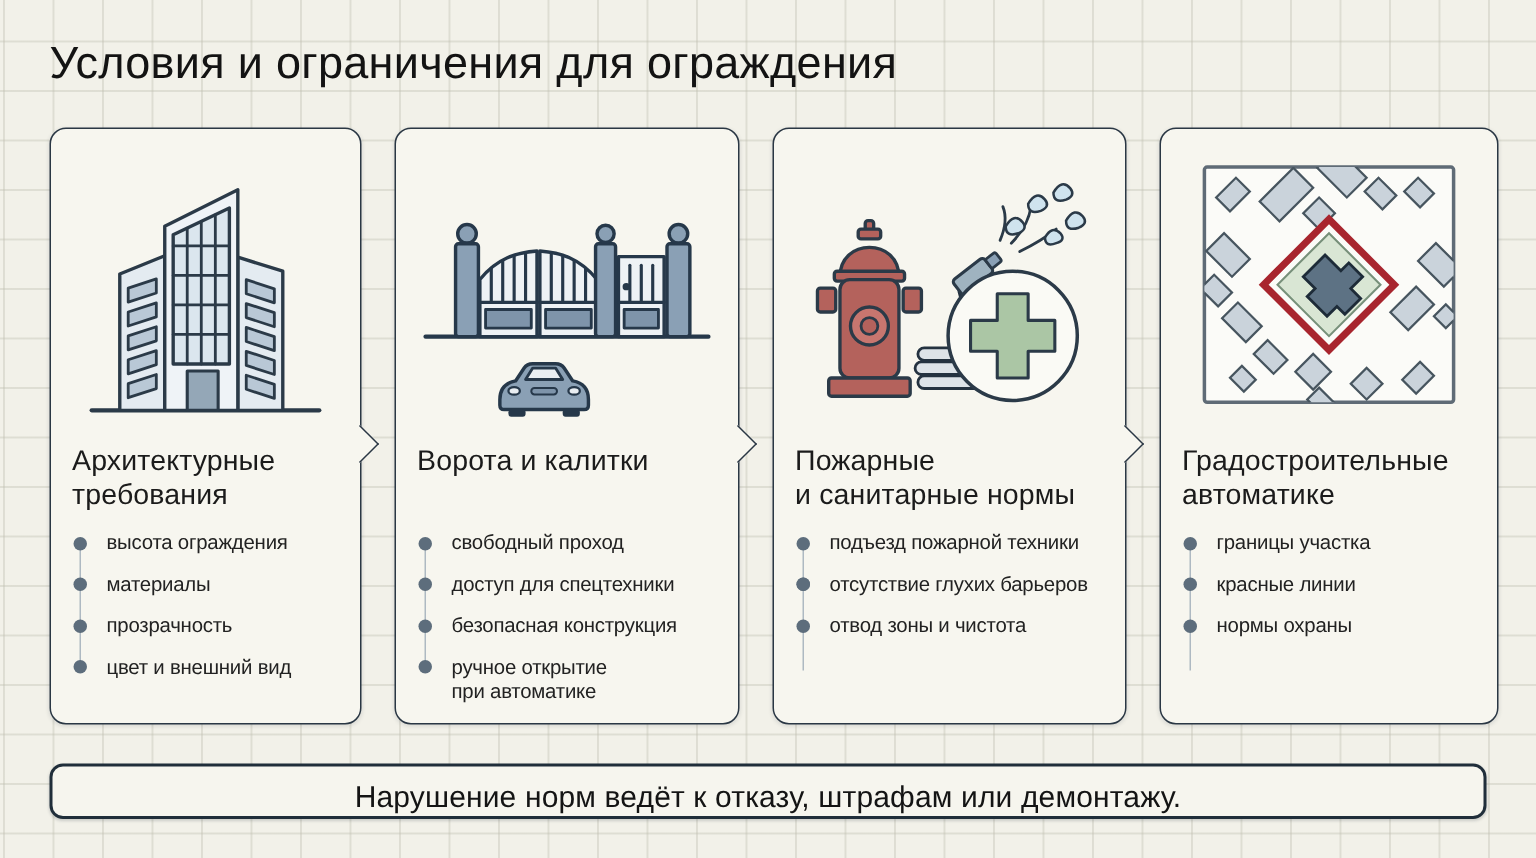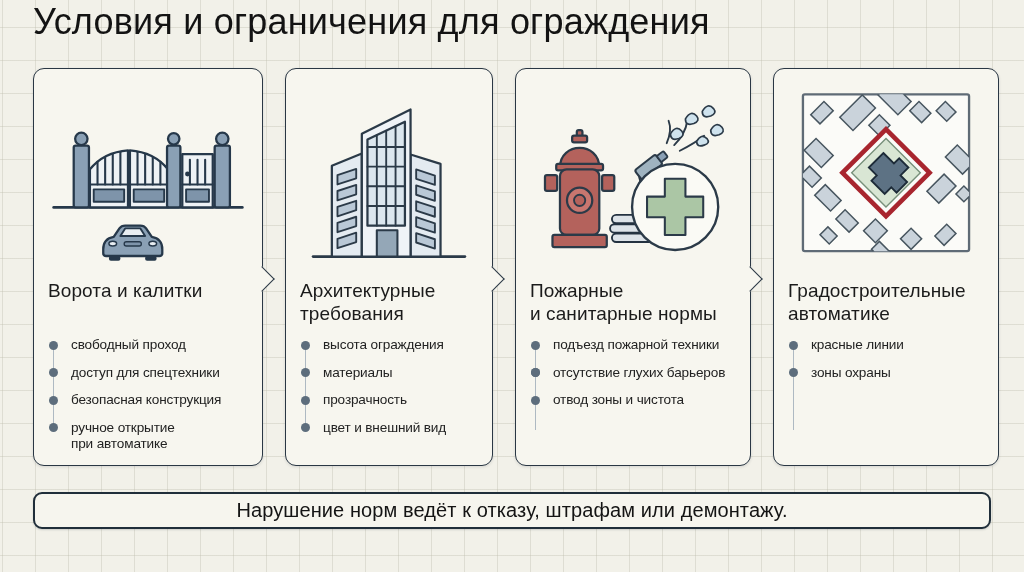--- a/index.html
+++ b/index.html
@@ -12,22 +12,22 @@
   .page{
     width:1024px;height:572px;position:relative;
     background-color:#f2f1e9;
     background-image:
       linear-gradient(rgba(190,190,176,.38) 1px, transparent 1px),
       linear-gradient(90deg, rgba(190,190,176,.38) 1px, transparent 1px);
     background-size:33px 33px;
     background-position:2px 27px;
   }
   .page-title{
-    margin:0;padding:1px 0 0 33px;
-    font-size:36px;font-weight:500;letter-spacing:.2px;
+    margin:0;padding:26px 0 0 33px;
+    font-size:30px;font-weight:500;letter-spacing:.2px;
     color:#131313;
   }
   .cards{
     display:flex;gap:22px;margin:25px 33px 0 33px;height:398px;
   }
   .card{
     flex:1;position:relative;box-sizing:border-box;
     background:#f7f6ef;
     border:1.6px solid #2a3744;border-radius:11px;
     padding:0 14px;
@@ -57,34 +57,74 @@
     font-size:13.6px;line-height:1.22;color:#222;letter-spacing:-.15px;
     white-space:pre-line;
   }
   .dot{
     position:absolute;left:1px;top:3.6px;width:9px;height:9px;
     border-radius:50%;background:#5d6d7c;
   }
   .banner{
     margin:26px 33px 0 33px;height:37px;box-sizing:border-box;
     background:#f6f5ee;border:2px solid #202e3a;border-radius:9px;
-    display:flex;align-items:center;justify-content:center;
+    display:flex;align-items:flex-end;justify-content:center;
     box-shadow:0 1px 2px rgba(35,45,55,.18);
   }
   .banner-text{font-size:20px;color:#141414;letter-spacing:.1px;}
   svg{display:block;}
 </style>
 </head>
 <body>
 
 <div class="page">
 
   <h1 class="page-title">Условия и ограничения для ограждения</h1>
 
   <div class="cards">
+
+    <div class="card">
+      <div class="icon-wrap">
+        <svg width="178" height="186" viewBox="0 0 190 190" fill="none" stroke="#2b3a48" stroke-width="2.4" stroke-linejoin="round" stroke-linecap="round">
+          <line x1="14" y1="181" x2="176" y2="181" stroke-width="3"></line>
+          <path d="M34 181 V84 L66 71 V181 Z" fill="#e4ebf1"></path>
+          <path d="M40 94 l20 -6.5 v10 l-20 6.5 z" fill="#b9c8d6" stroke-width="2"></path>
+          <path d="M40 111 l20 -6.5 v10 l-20 6.5 z" fill="#b9c8d6" stroke-width="2"></path>
+          <path d="M40 128 l20 -6.5 v10 l-20 6.5 z" fill="#b9c8d6" stroke-width="2"></path>
+          <path d="M40 145 l20 -6.5 v10 l-20 6.5 z" fill="#b9c8d6" stroke-width="2"></path>
+          <path d="M40 162 l20 -6.5 v10 l-20 6.5 z" fill="#b9c8d6" stroke-width="2"></path>
+          <path d="M118 181 V72 L150 82 V181 Z" fill="#e4ebf1"></path>
+          <path d="M124 88 l20 6.5 v10 l-20 -6.5 z" fill="#b9c8d6" stroke-width="2"></path>
+          <path d="M124 105 l20 6.5 v10 l-20 -6.5 z" fill="#b9c8d6" stroke-width="2"></path>
+          <path d="M124 122 l20 6.5 v10 l-20 -6.5 z" fill="#b9c8d6" stroke-width="2"></path>
+          <path d="M124 139 l20 6.5 v10 l-20 -6.5 z" fill="#b9c8d6" stroke-width="2"></path>
+          <path d="M124 156 l20 6.5 v10 l-20 -6.5 z" fill="#b9c8d6" stroke-width="2"></path>
+          <path d="M66 181 V50 L118 24 V181 Z" fill="#eff3f7"></path>
+          <path d="M72 148 V56 L112 37 V148 Z" fill="#dbe6ee"></path>
+          <line x1="82" y1="51.3" x2="82" y2="148" stroke-width="2"></line>
+          <line x1="92" y1="46.6" x2="92" y2="148" stroke-width="2"></line>
+          <line x1="102" y1="41.9" x2="102" y2="148" stroke-width="2"></line>
+          <line x1="72" y1="64" x2="112" y2="64" stroke-width="2"></line>
+          <line x1="72" y1="85" x2="112" y2="85" stroke-width="2"></line>
+          <line x1="72" y1="106" x2="112" y2="106" stroke-width="2"></line>
+          <line x1="72" y1="127" x2="112" y2="127" stroke-width="2"></line>
+          <rect x="82" y="153" width="22" height="28" fill="#94a7b7" stroke-width="2.2"></rect>
+        </svg>
+      </div>
+      <div class="card-title">Архитектурные
+требования</div>
+      <div class="items">
+        <div class="vline"></div>
+        <div class="item"><span class="dot"></span><span>высота ограждения</span></div>
+        <div class="item"><span class="dot"></span><span>материалы</span></div>
+        <div class="item"><span class="dot"></span><span>прозрачность</span></div>
+        <div class="item"><span class="dot"></span><span>цвет и внешний вид</span></div>
+      </div>
+      <div class="chev"></div>
+    </div>
 
     <div class="card">
       <div class="icon-wrap">
         <svg width="200" height="186" viewBox="0 0 210 190" fill="none" stroke="#26384a" stroke-width="2.4" stroke-linejoin="round" stroke-linecap="round">
           <line x1="6" y1="128" x2="204" y2="128" stroke-width="3"></line>
           <path d="M44 128 V88 C 56 73 70 69 84 68 V128 Z" fill="#eef2f5"></path>
           <path d="M86 128 V68 C 100 69 114 73 126 88 V128 Z" fill="#eef2f5"></path>
           <line x1="52" y1="80" x2="52" y2="104" stroke-width="2.2"></line>
           <line x1="60" y1="75" x2="60" y2="104" stroke-width="2.2"></line>
           <line x1="68" y1="72" x2="68" y2="104" stroke-width="2.2"></line>
@@ -126,60 +166,20 @@
         <div class="item"><span class="dot"></span><span>доступ для спецтехники</span></div>
         <div class="item"><span class="dot"></span><span>безопасная конструкция</span></div>
         <div class="item"><span class="dot"></span><span>ручное открытие
 при автоматике</span></div>
       </div>
       <div class="chev"></div>
     </div>
 
     <div class="card">
       <div class="icon-wrap">
-        <svg width="178" height="186" viewBox="0 0 190 190" fill="none" stroke="#2b3a48" stroke-width="2.4" stroke-linejoin="round" stroke-linecap="round">
-          <line x1="14" y1="181" x2="176" y2="181" stroke-width="3"></line>
-          <path d="M34 181 V84 L66 71 V181 Z" fill="#e4ebf1"></path>
-          <path d="M40 94 l20 -6.5 v10 l-20 6.5 z" fill="#b9c8d6" stroke-width="2"></path>
-          <path d="M40 111 l20 -6.5 v10 l-20 6.5 z" fill="#b9c8d6" stroke-width="2"></path>
-          <path d="M40 128 l20 -6.5 v10 l-20 6.5 z" fill="#b9c8d6" stroke-width="2"></path>
-          <path d="M40 145 l20 -6.5 v10 l-20 6.5 z" fill="#b9c8d6" stroke-width="2"></path>
-          <path d="M40 162 l20 -6.5 v10 l-20 6.5 z" fill="#b9c8d6" stroke-width="2"></path>
-          <path d="M118 181 V72 L150 82 V181 Z" fill="#e4ebf1"></path>
-          <path d="M124 88 l20 6.5 v10 l-20 -6.5 z" fill="#b9c8d6" stroke-width="2"></path>
-          <path d="M124 105 l20 6.5 v10 l-20 -6.5 z" fill="#b9c8d6" stroke-width="2"></path>
-          <path d="M124 122 l20 6.5 v10 l-20 -6.5 z" fill="#b9c8d6" stroke-width="2"></path>
-          <path d="M124 139 l20 6.5 v10 l-20 -6.5 z" fill="#b9c8d6" stroke-width="2"></path>
-          <path d="M124 156 l20 6.5 v10 l-20 -6.5 z" fill="#b9c8d6" stroke-width="2"></path>
-          <path d="M66 181 V50 L118 24 V181 Z" fill="#eff3f7"></path>
-          <path d="M72 148 V56 L112 37 V148 Z" fill="#dbe6ee"></path>
-          <line x1="82" y1="51.3" x2="82" y2="148" stroke-width="2"></line>
-          <line x1="92" y1="46.6" x2="92" y2="148" stroke-width="2"></line>
-          <line x1="102" y1="41.9" x2="102" y2="148" stroke-width="2"></line>
-          <line x1="72" y1="64" x2="112" y2="64" stroke-width="2"></line>
-          <line x1="72" y1="85" x2="112" y2="85" stroke-width="2"></line>
-          <line x1="72" y1="106" x2="112" y2="106" stroke-width="2"></line>
-          <line x1="72" y1="127" x2="112" y2="127" stroke-width="2"></line>
-          <rect x="82" y="153" width="22" height="28" fill="#94a7b7" stroke-width="2.2"></rect>
-        </svg>
-      </div>
-      <div class="card-title">Архитектурные
-требования</div>
-      <div class="items">
-        <div class="vline"></div>
-        <div class="item"><span class="dot"></span><span>высота ограждения</span></div>
-        <div class="item"><span class="dot"></span><span>материалы</span></div>
-        <div class="item"><span class="dot"></span><span>прозрачность</span></div>
-        <div class="item"><span class="dot"></span><span>цвет и внешний вид</span></div>
-      </div>
-      <div class="chev"></div>
-    </div>
-
-    <div class="card">
-      <div class="icon-wrap">
         <svg width="206" height="180" viewBox="0 0 220 190" fill="none" stroke="#2b3a48" stroke-width="2.4" stroke-linejoin="round" stroke-linecap="round">
           <g stroke="#243240" stroke-width="11">
               <path d="M92 141 h46 M90 151 h50 M92 161 h44"></path>
               <path d="M136 146 C 150 140 144 120 132 110 C 122 102 118 96 124 88"></path>
             </g>
           <g stroke="#dde3e8" stroke-width="7">
               <path d="M92 141 h46 M90 151 h50 M92 161 h44"></path>
               <path d="M136 146 C 150 140 144 120 132 110 C 122 102 118 96 124 88"></path>
             </g>
           <g transform="rotate(-38 128 84)">
@@ -255,22 +255,23 @@
               <rect x="72" y="58" width="66" height="66" fill="none" stroke="#a8252e" stroke-width="5"></rect>
               <path d="M88 78 h16 v-8 h14 v12 h10 v16 h-8 v10 h-20 v-8 h-12 z" fill="#5d7284" stroke="#1d2b38" stroke-width="2"></path>
             </g>
           </g>
         </svg>
       </div>
       <div class="card-title">Градостроительные
 автоматике</div>
       <div class="items">
         <div class="vline"></div>
+        <div class="item"><span class="dot"></span><span>границы участка</span></div>
         <div class="item"><span class="dot"></span><span>красные линии</span></div>
-        <div class="item"><span class="dot"></span><span>зоны охраны</span></div>
+        <div class="item"><span class="dot"></span><span>нормы охраны</span></div>
       </div>
     </div>
 
   </div>
 
   <div class="banner">
     <span class="banner-text">Нарушение норм ведёт к отказу, штрафам или демонтажу.</span>
   </div>
 
 </div>

